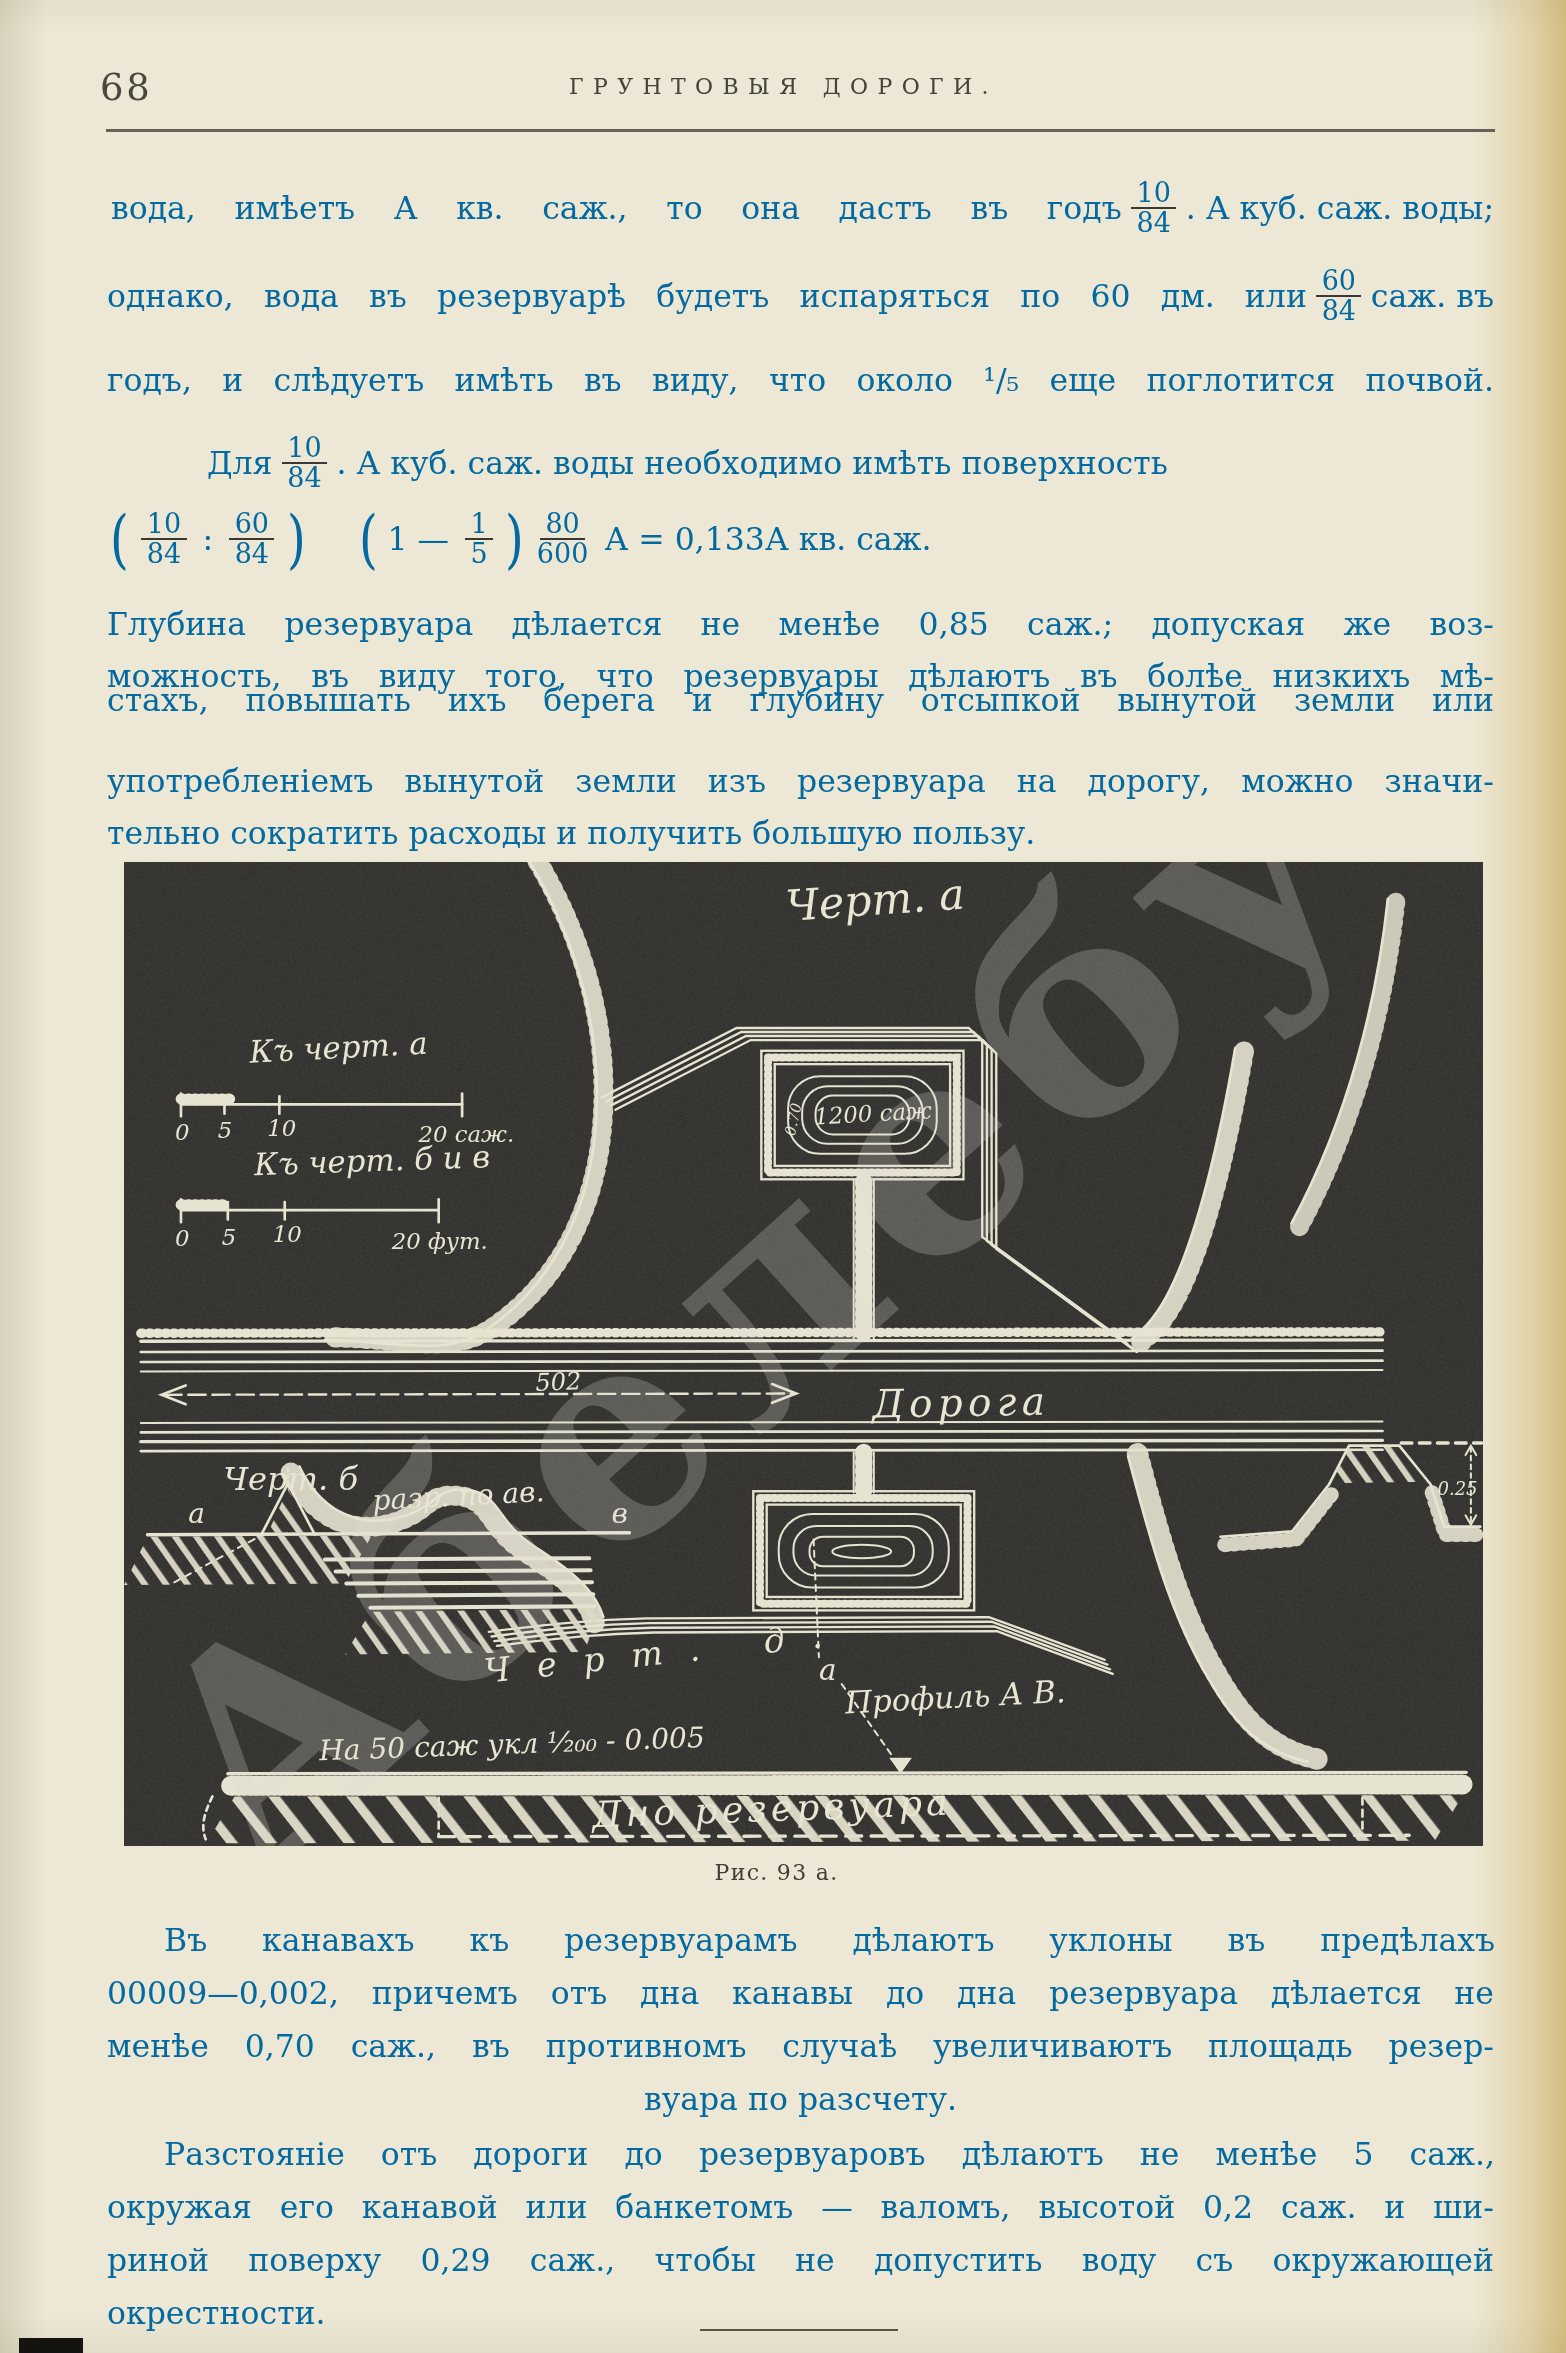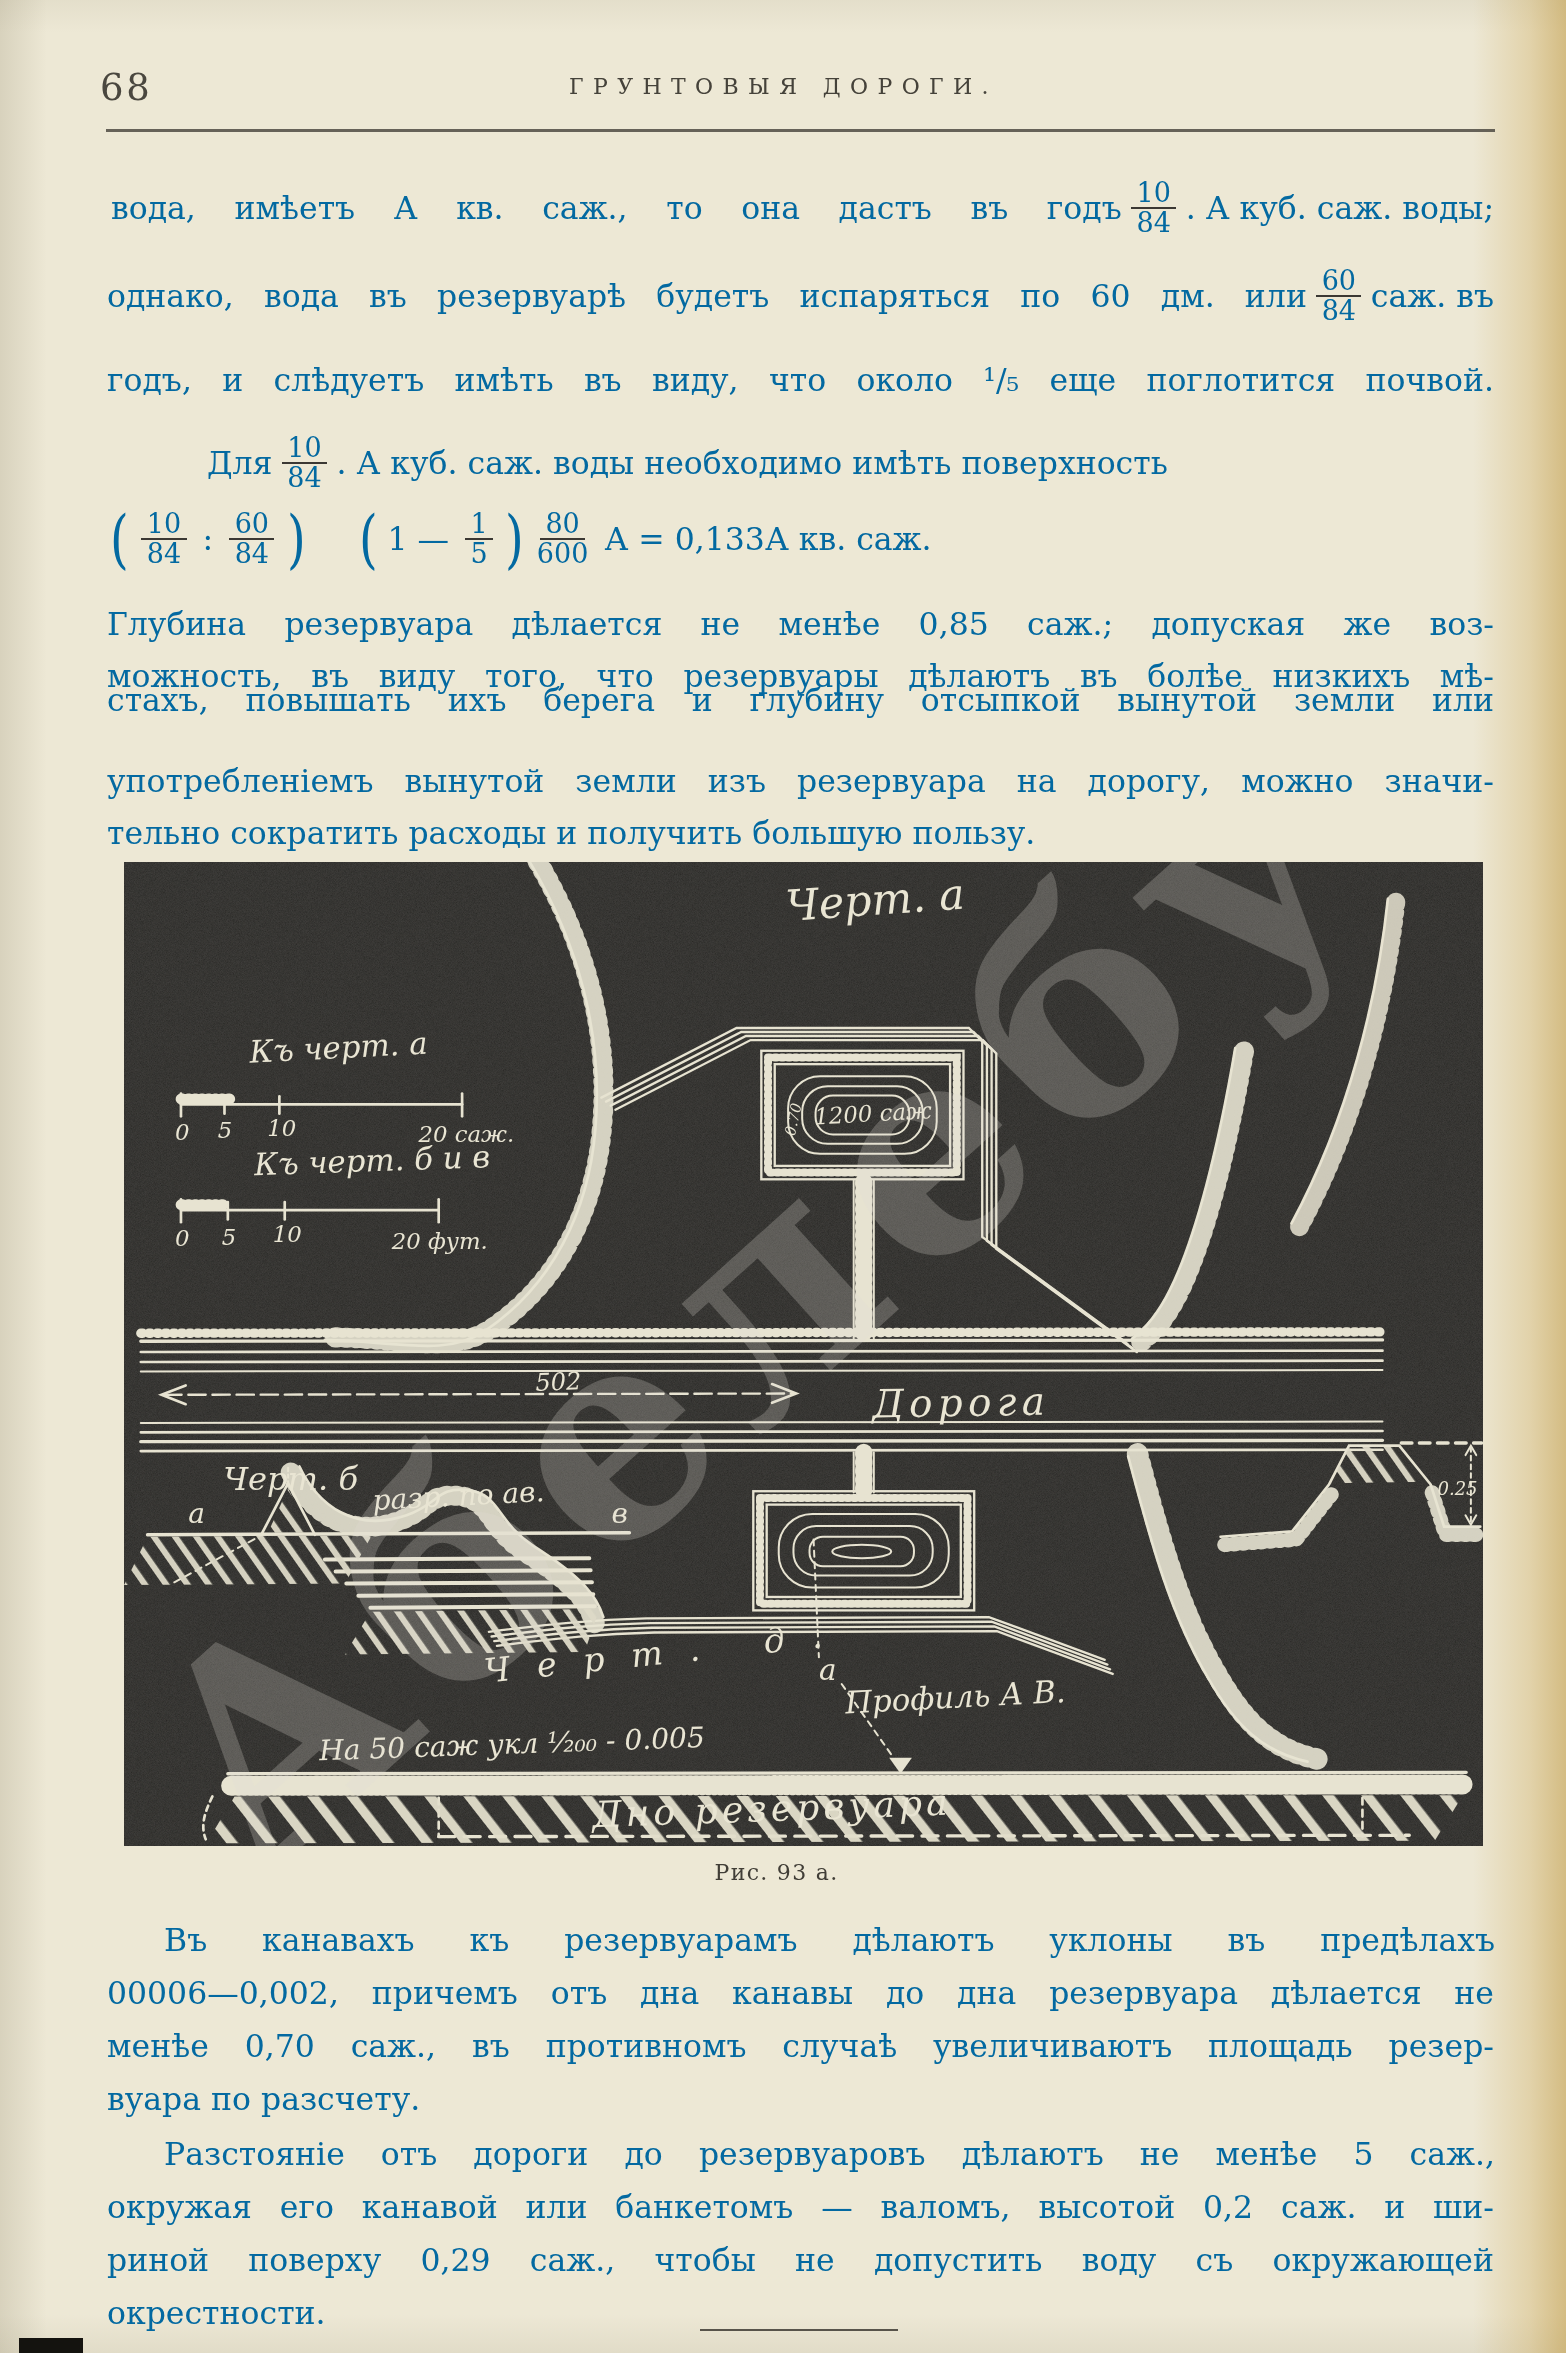--- a/index.html
+++ b/index.html
@@ -316,23 +316,23 @@
     <text x="292" y="1342" font-size="42" transform="rotate(-2 292 1342)">На 50 саж укл ¹⁄₂₀₀ - 0.005</text>
     <text x="700" y="1442" font-size="54" letter-spacing="6" transform="rotate(-2 700 1442)">Дно резервуара</text>
   </g>
 </svg>
 <div class="wmark">Абелебу</div>
 </div>
 
 <div class="caption">Рис. 93 а.</div>
 
 <div class="tline just" style="top:1922px;padding-left:57px;width:1331px;">Въ канавахъ къ резервуарамъ дѣлаютъ уклоны въ предѣлахъ</div>
-<div class="tline just" style="top:1975px;">00006—0,002, причемъ отъ дна канавы до дна резервуара дѣлается не</div>
+<div class="tline just" style="top:1975px;">00009—0,002, причемъ отъ дна канавы до дна резервуара дѣлается не</div>
 <div class="tline just" style="top:2028px;">менѣе 0,70 саж., въ противномъ случаѣ увеличиваютъ площадь резер-</div>
-<div class="tline" style="top:2081px;">вуара по разсчету.</div>
+<div class="tline" style="top:2081px;text-align:center;">вуара по разсчету.</div>
 
 <div class="tline just" style="top:2136px;padding-left:57px;width:1331px;">Разстояніе отъ дороги до резервуаровъ дѣлаютъ не менѣе 5 саж.,</div>
 <div class="tline just" style="top:2189px;">окружая его канавой или банкетомъ — валомъ, высотой 0,2 саж. и ши-</div>
 <div class="tline just" style="top:2242px;">риной поверху 0,29 саж., чтобы не допустить воду съ окружающей</div>
 <div class="tline" style="top:2295px;">окрестности.</div>
 
 <div class="divider"></div>
 <div class="corner-mark"></div>
 
 

